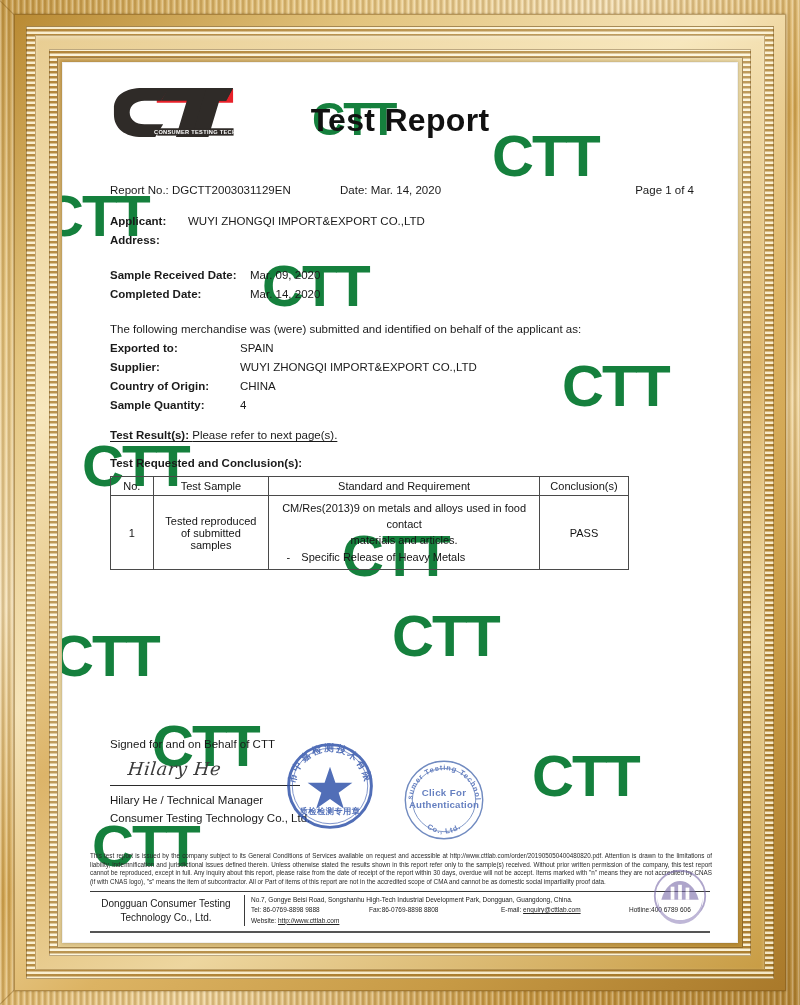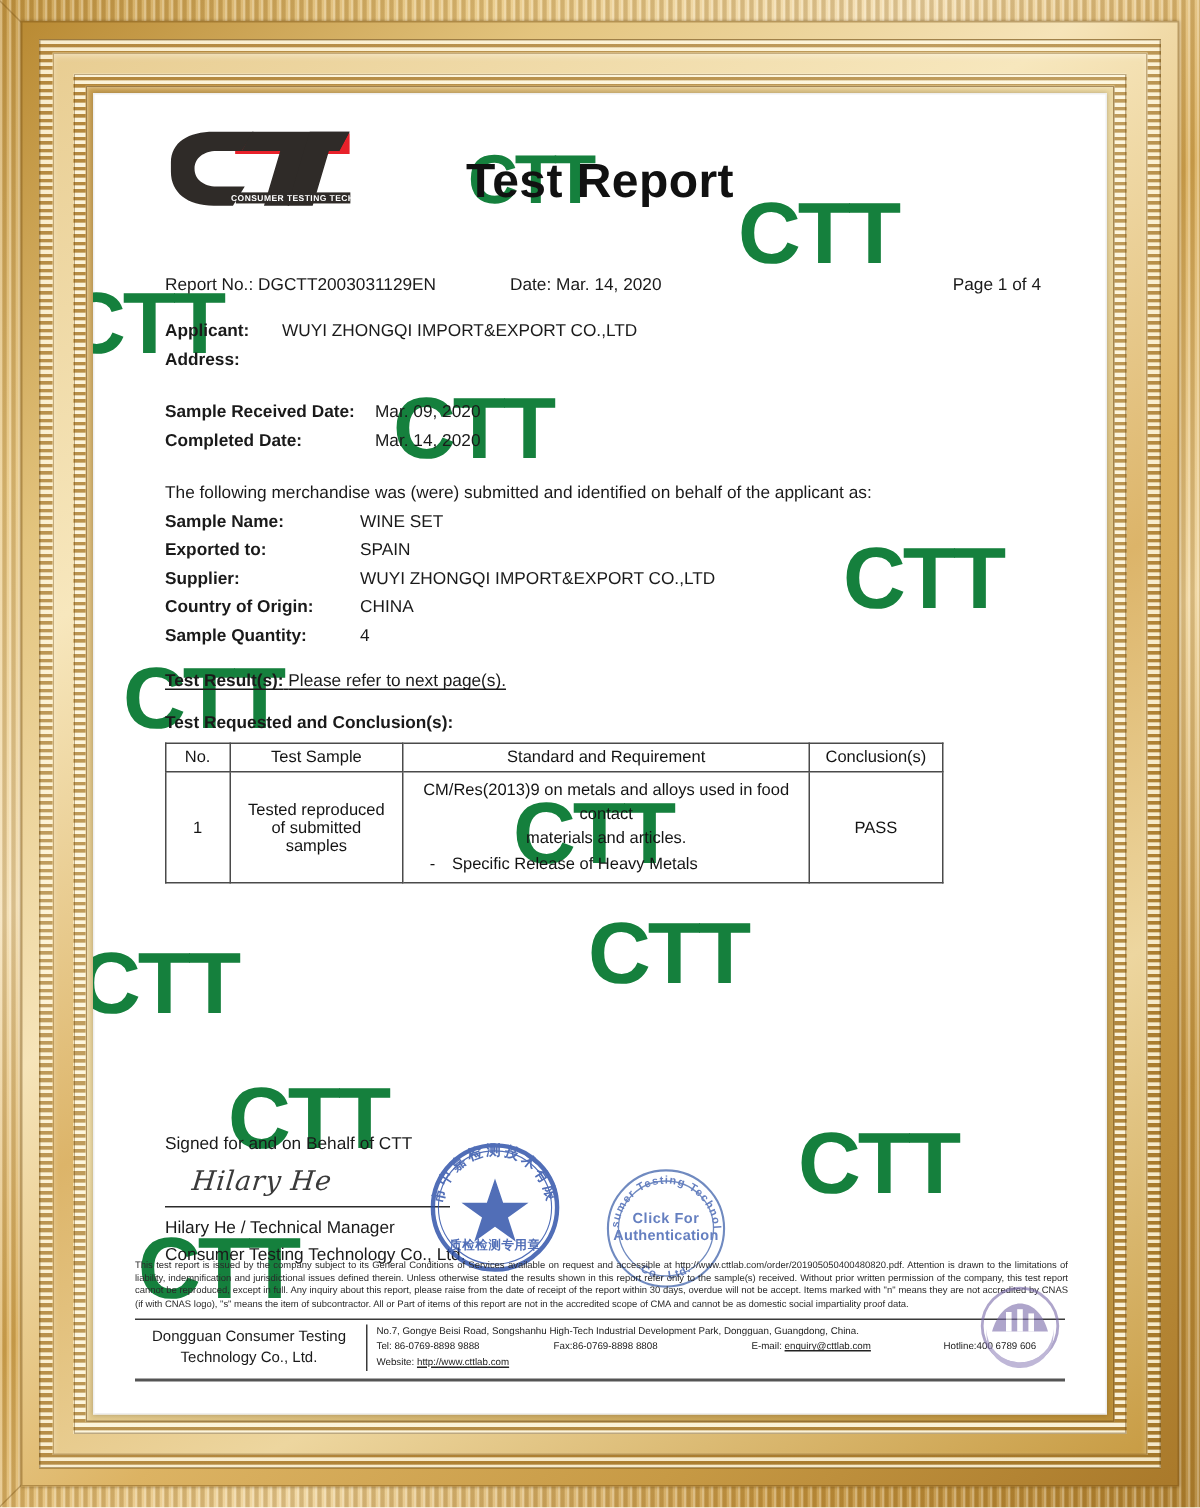--- a/index.html
+++ b/index.html
@@ -212,21 +212,21 @@
   }
   .stamp-auth {
     position: absolute;
     left: 338px; top: 18px;
     width: 88px; height: 88px;
   }
 
   
   .footer {
     position: absolute;
-    left: 0; right: 0; bottom: 12px;
+    left: 0; right: 0; bottom: 0;
     padding: 0 14px 10px 14px;
   }
   .legal {
     font-size: 6.3px;
     line-height: 8.6px;
     color: #2a2a2a;
     text-align: justify;
     padding: 0 12px 0 14px;
   }
   .foot-rule { height:1px; background:#3a3a3a; margin: 4px 14px 0 14px; }
@@ -351,24 +351,20 @@
       <div class="kv">
         <div class="k k-w2">Completed Date:</div>
         <div class="v">Mar. 14, 2020</div>
       </div>
     </div>
 
     <div class="gap-16"></div>
 
     <div class="block">
       <div class="intro">The following merchandise was (were) submitted and identified on behalf of the applicant as:</div>
-      <div class="kv">
-        <div class="k k-w3">Sample Name:</div>
-        <div class="v">WINE SET</div>
-      </div>
       <div class="kv">
         <div class="k k-w3">Exported to:</div>
         <div class="v">SPAIN</div>
       </div>
       <div class="kv">
         <div class="k k-w3">Supplier:</div>
         <div class="v">WUYI ZHONGQI IMPORT&amp;EXPORT CO.,LTD</div>
       </div>
       <div class="kv">
         <div class="k k-w3">Country of Origin:</div>

